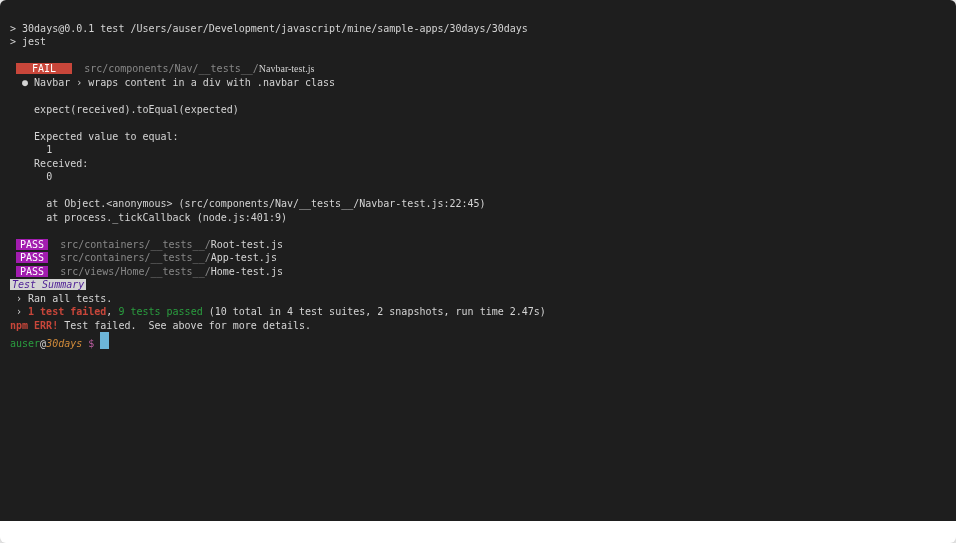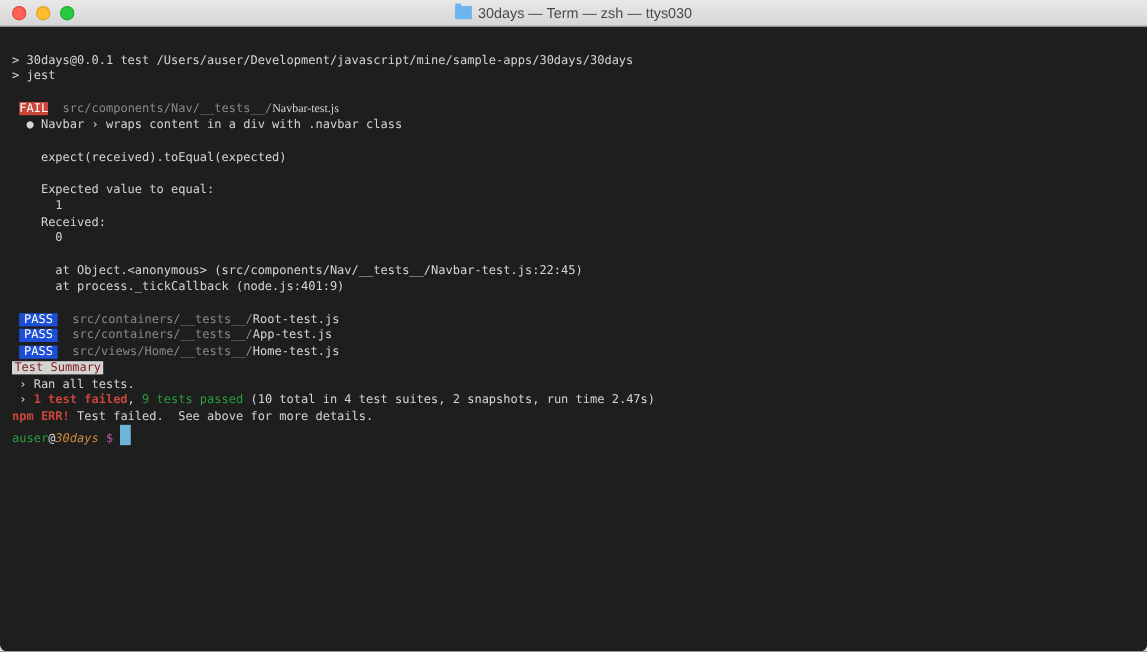--- a/index.html
+++ b/index.html
@@ -75,48 +75,37 @@
       height: calc(100% - 22px);
       padding: 8px 10px;
       font-family: 'Menlo', 'Monaco', 'Consolas', monospace;
       font-size: 10px;
       line-height: 1.35;
       color: #d4d4d4;
       white-space: pre;
       overflow: hidden;
     }
     .white { color: #d4d4d4; font-family: Liberation Serif, serif; }
-    .red-bg { background: #c8463a; color: #fff; padding: 0 0; }
-    .green-bg { background: #1d4ed8; color: #fff; padding: 0 4px; }
-    .white-bg { background: #d4d4d4; color: #7f1d1d; padding: 0 2px; }
+    .red-bg { background: #c8463a; color: #fff; padding: 0 16px; }
+    .green-bg { background: #a21caf; color: #fff; padding: 0 4px; }
+    .white-bg { background: #d4d4d4; color: #4c1d95; padding: 0 2px; font-style: italic; }
     .bullet { color: #d4d4d4; }
     .red-t { color: #c8463a; font-weight: bold; }
     .green-t { color: #2a9d3f; text-align: center; }
     .gray-t { color: #888; }
     .prompt-user { color: #2a9d3f; }
     .prompt-sep { color: #d4d4d4; }
     .prompt-host { color: #d08a3a; font-style: italic; }
     .prompt-dollar { color: #b85c9e; }
     .cursor {
       display: inline-block;
       width: 9px;
       height: 17px;
       background: #6cb5d8;
       vertical-align: text-bottom;
     }
   </style>
 </head>
 <body>
 
 <div class="window">
-  <div class="titlebar">
-    <div class="traffic-lights">
-      <div class="light red"></div>
-      <div class="light yellow"></div>
-      <div class="light green"></div>
-    </div>
-    <div class="title-center">
-      <span class="folder-icon"></span>
-      <span>30days — Term — zsh — ttys030</span>
-    </div>
-  </div>
   <div class="terminal"><div> </div><div><span>&gt; </span><span>30days@0.0.1 test /Users/auser/Development/javascript/mine/sample-apps/30days/30days</span></div><div><span>&gt; </span><span>jest</span></div><div> </div><div> <span class="red-bg">FAIL</span>  <span class="gray-t">src/components/Nav/__tests__/</span><span class="white">Navbar-test.js</span></div><div>  <span class="bullet">●</span><span> Navbar › wraps content in a div with .navbar class</span></div><div> </div><div>    <span>expect(received).toEqual(expected)</span></div><div> </div><div>    <span>Expected value to equal:</span></div><div>      <span>1</span></div><div>    <span>Received:</span></div><div>      <span>0</span></div><div> </div><div>      <span>at Object.&lt;anonymous&gt; (src/components/Nav/__tests__/Navbar-test.js:22:45)</span></div><div>      <span>at process._tickCallback (node.js:401:9)</span></div><div> </div><div> <span class="green-bg">PASS</span>  <span class="gray-t">src/containers/__tests__/</span><span>Root-test.js</span></div><div> <span class="green-bg">PASS</span>  <span class="gray-t">src/containers/__tests__/</span><span>App-test.js</span></div><div> <span class="green-bg">PASS</span>  <span class="gray-t">src/views/Home/__tests__/</span><span>Home-test.js</span></div><div><span class="white-bg">Test Summary</span></div><div><span> › </span><span>Ran all tests.</span></div><div><span> › </span><span class="red-t">1 test failed</span><span>, </span><span class="green-t">9 tests passed</span><span> (10 total in 4 test suites, 2 snapshots, run time 2.47s)</span></div><div><span class="red-t">npm ERR!</span><span> Test failed.  See above for more details.</span></div><div><span class="prompt-user">auser</span><span class="prompt-sep">@</span><span class="prompt-host">30days</span><span class="prompt-dollar"> $ </span><span class="cursor"></span></div></div>
 </div>
 
 </body></html>

